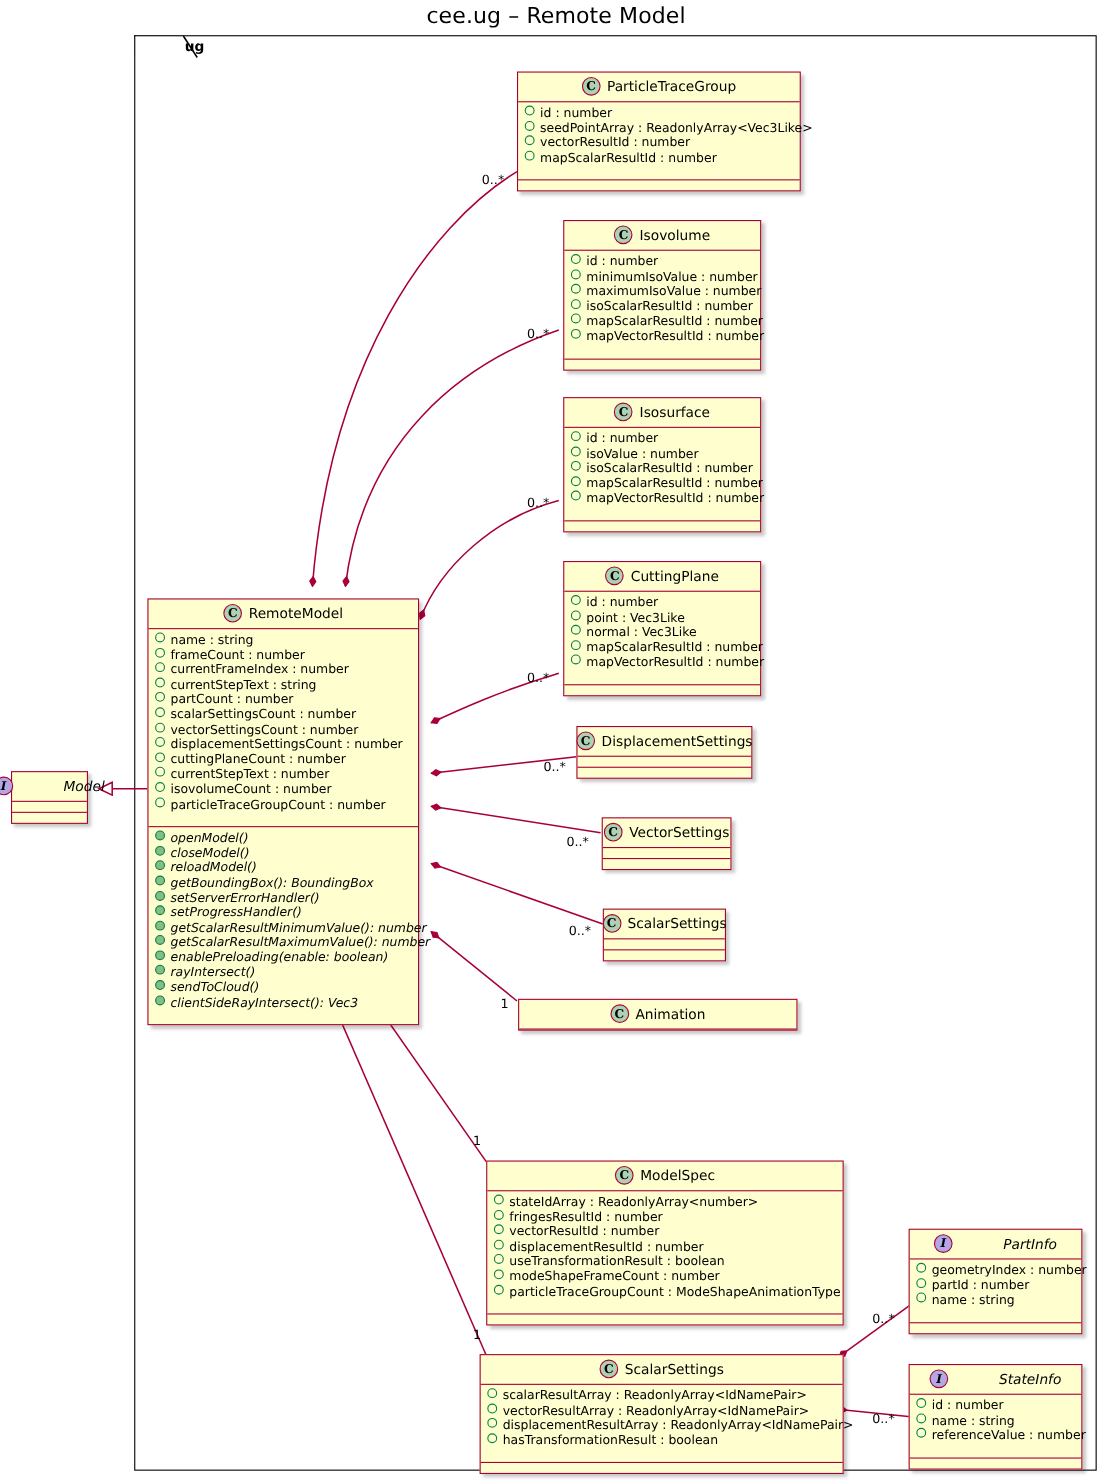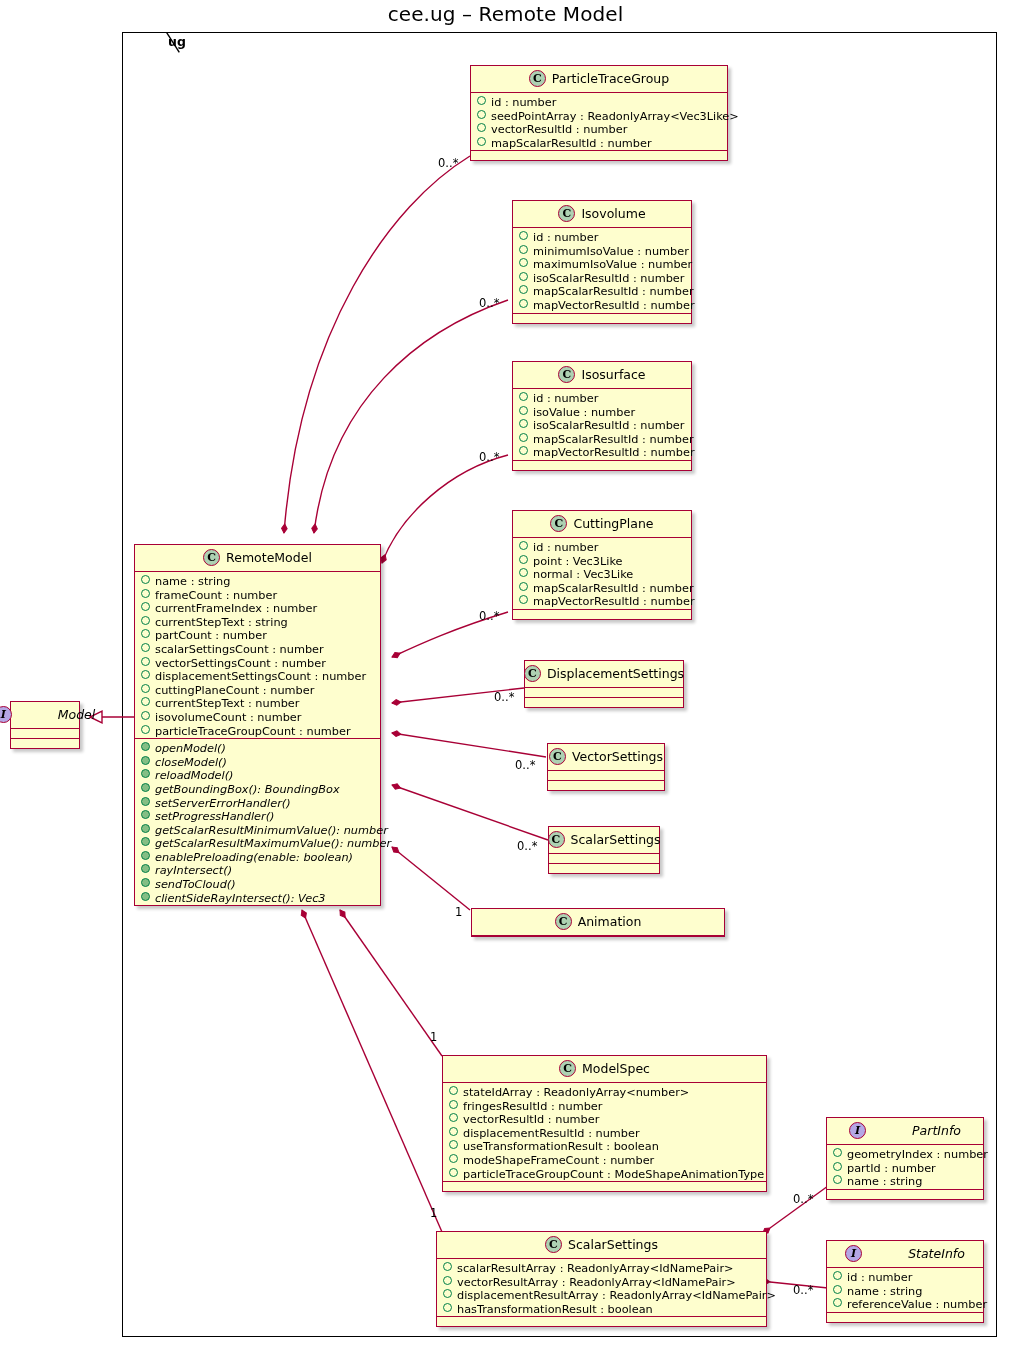--- a/index.html
+++ b/index.html
@@ -91,21 +91,21 @@
     text-align: center;
     font-size: 11px;
     font-weight: bold;
     font-family: "DejaVu Serif", serif;
     flex: 0 0 auto;
   }
   .badge.cls  { background:#ADD1B2; border:1.2px solid #A80036; color:#000; }
   .badge.intf { background:#B4A7E5; border:1.2px solid #A80036; color:#000; font-style: italic; }
 
   .compartment {
-    padding: 3px 6px 0 6px;
+    padding: 3px 6px 13px 6px;
     border-bottom: 1.3px solid #A80036;
   }
   .compartment:last-child { border-bottom: none; font-style: italic; }
   .compartment.empty { height: 9px; padding: 0; }
   .member {
     display: flex;
     align-items: baseline;
     gap: 5px;
     line-height: 13.6px;
     white-space: nowrap;

